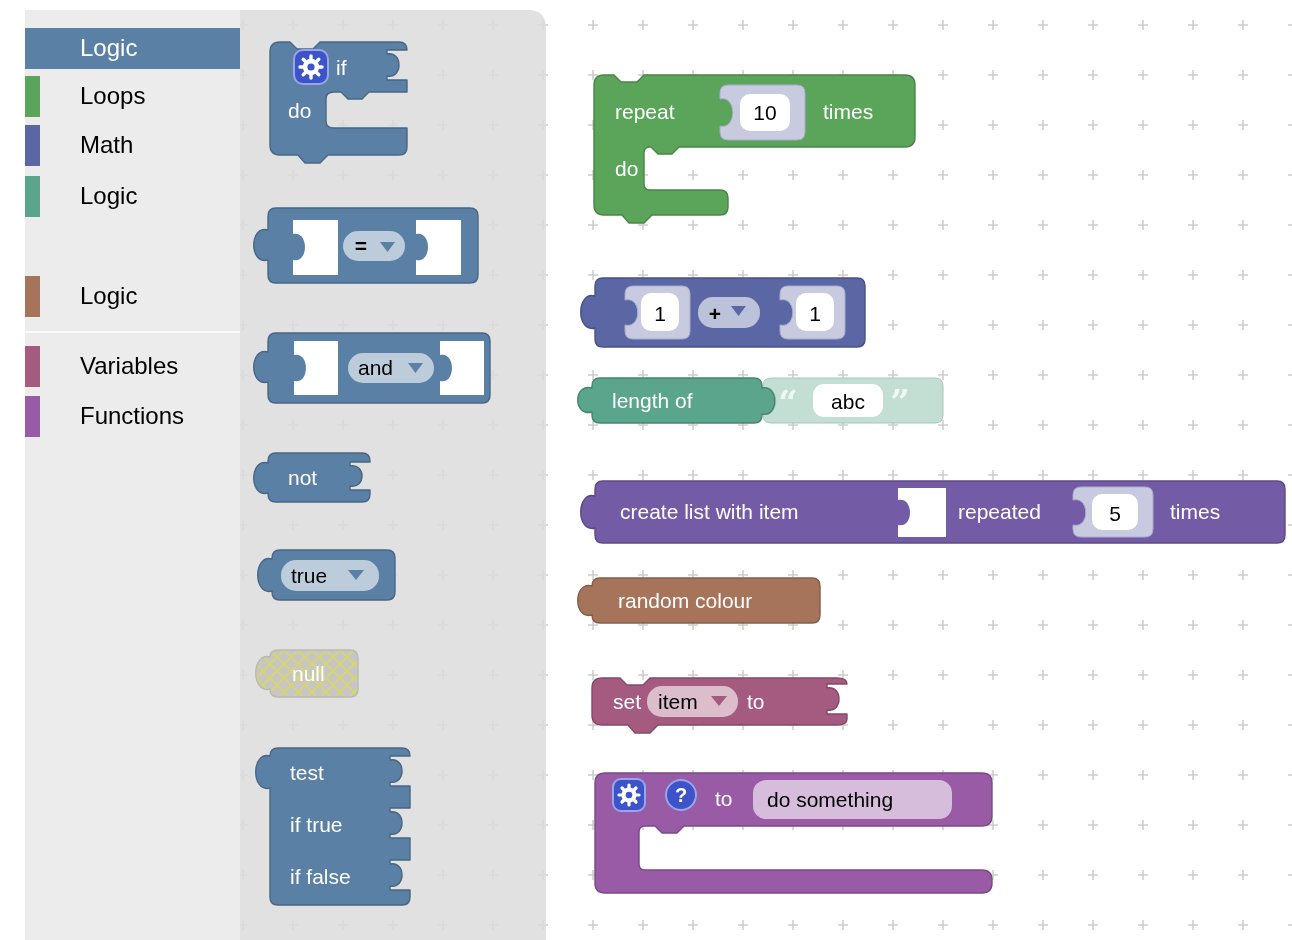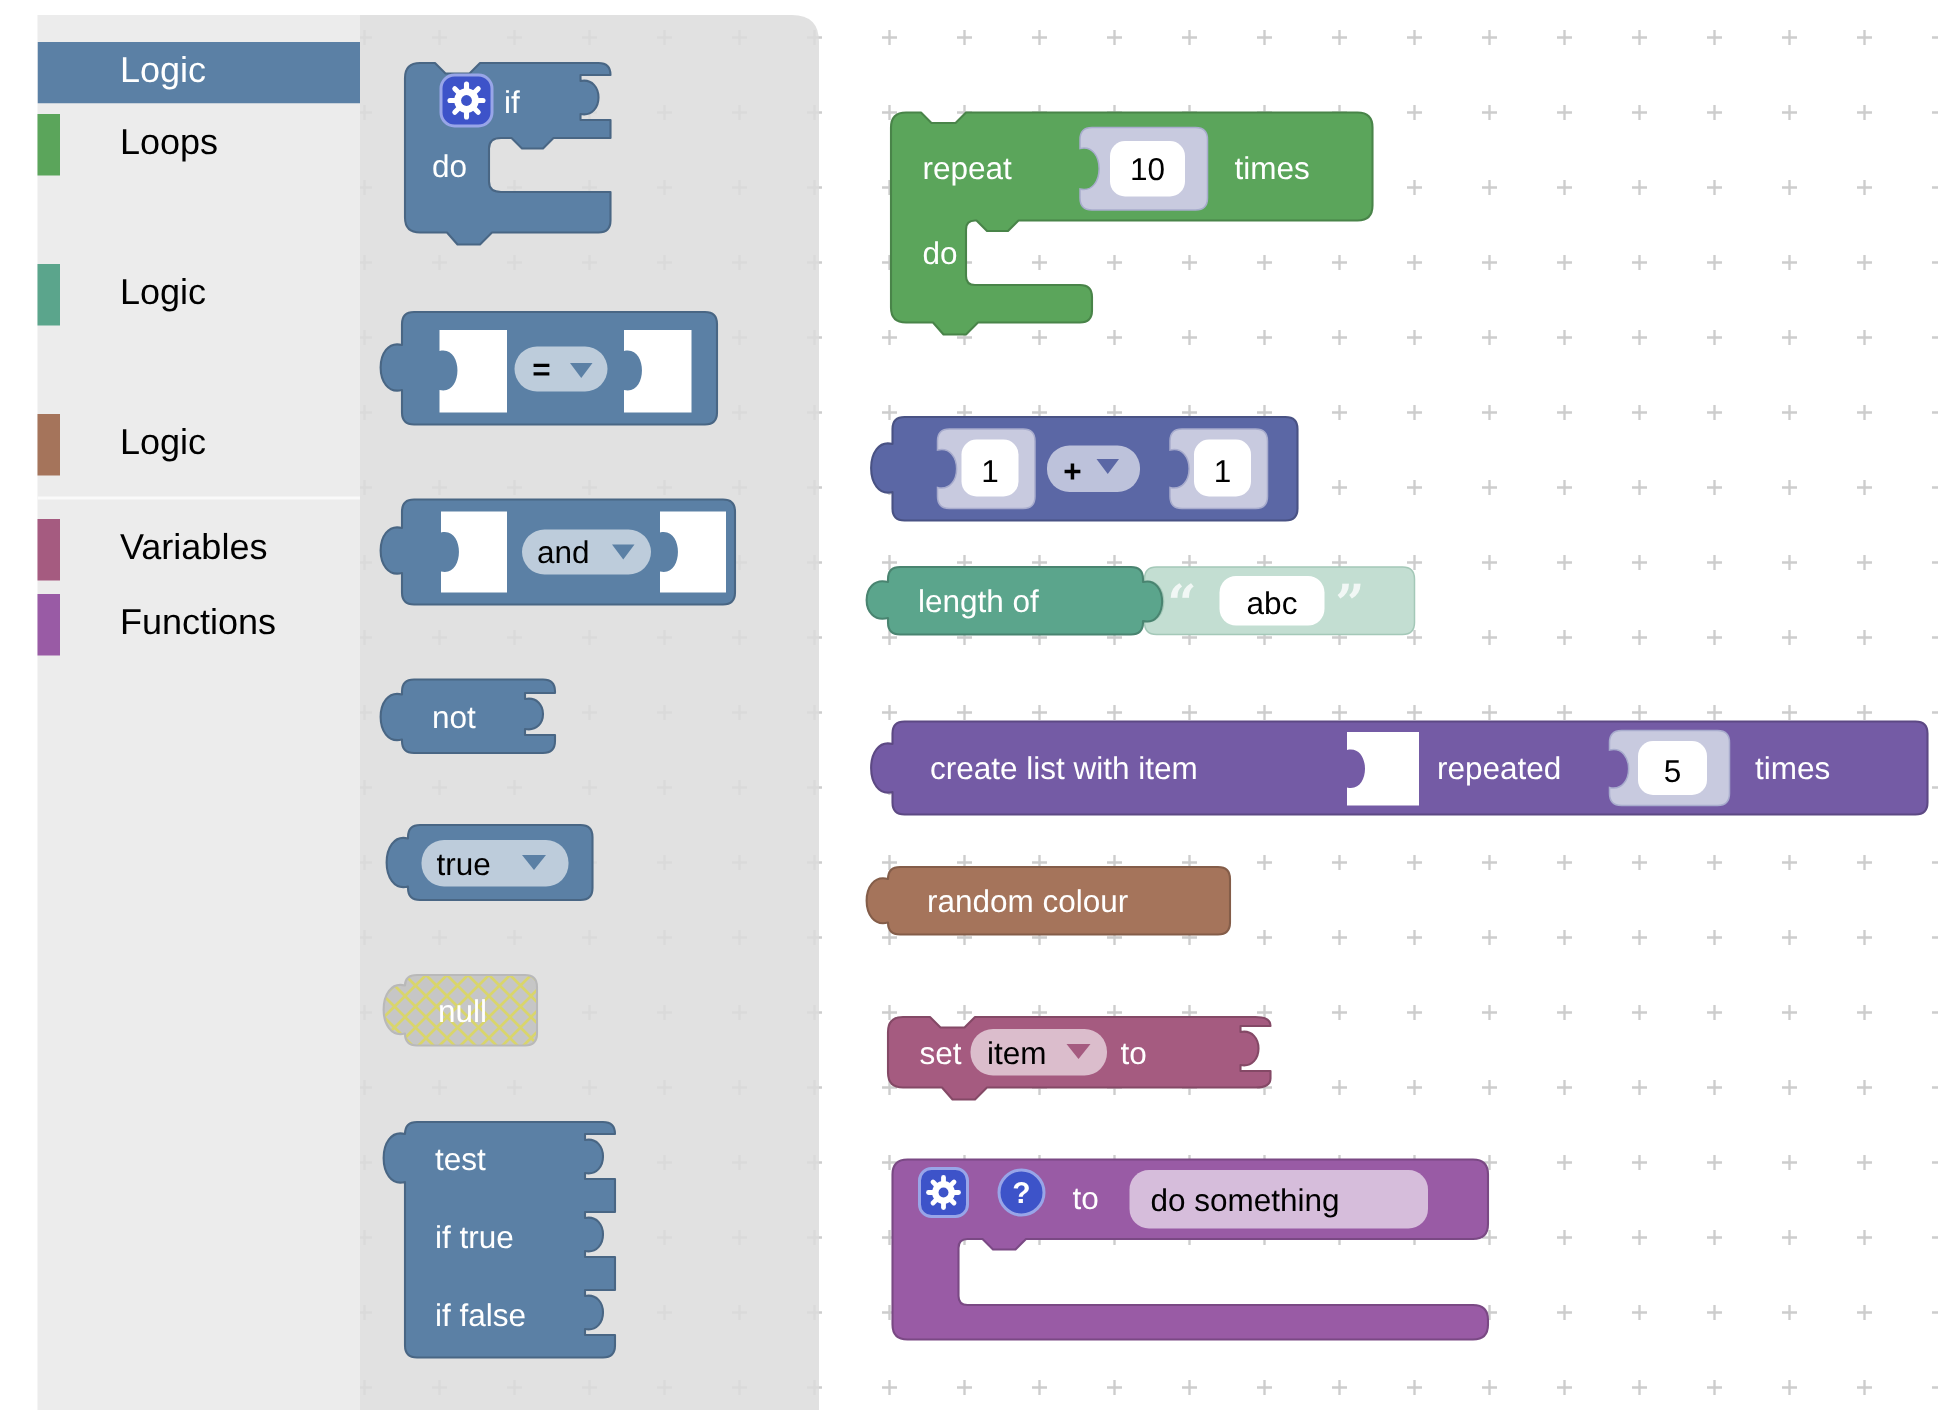--- a/index.html
+++ b/index.html
@@ -56,20 +56,26 @@
           <rect width="215" height="41" fill="#5b80a5"></rect>
         </svg>
       <span class="cat-label">Logic</span>
     </div>
     <div class="cat" style="top:66px">
       <svg class="strip">
           <rect width="15" height="41" fill="#5ba55b"></rect>
         </svg>
       <span class="cat-label">Loops</span>
     </div>
+    <div class="cat" style="top:115px">
+      <svg class="strip">
+          <rect width="15" height="41" fill="#5b67a5"></rect>
+        </svg>
+      <span class="cat-label">Math</span>
+    </div>
     <div class="cat" style="top:166px">
       <svg class="strip">
           <rect width="15" height="41" fill="#5ba58c"></rect>
         </svg>
       <span class="cat-label">Logic</span>
     </div>
     <div class="cat" style="top:266px">
       <svg class="strip">
           <rect width="15" height="41" fill="#a5745b"></rect>
         </svg>

